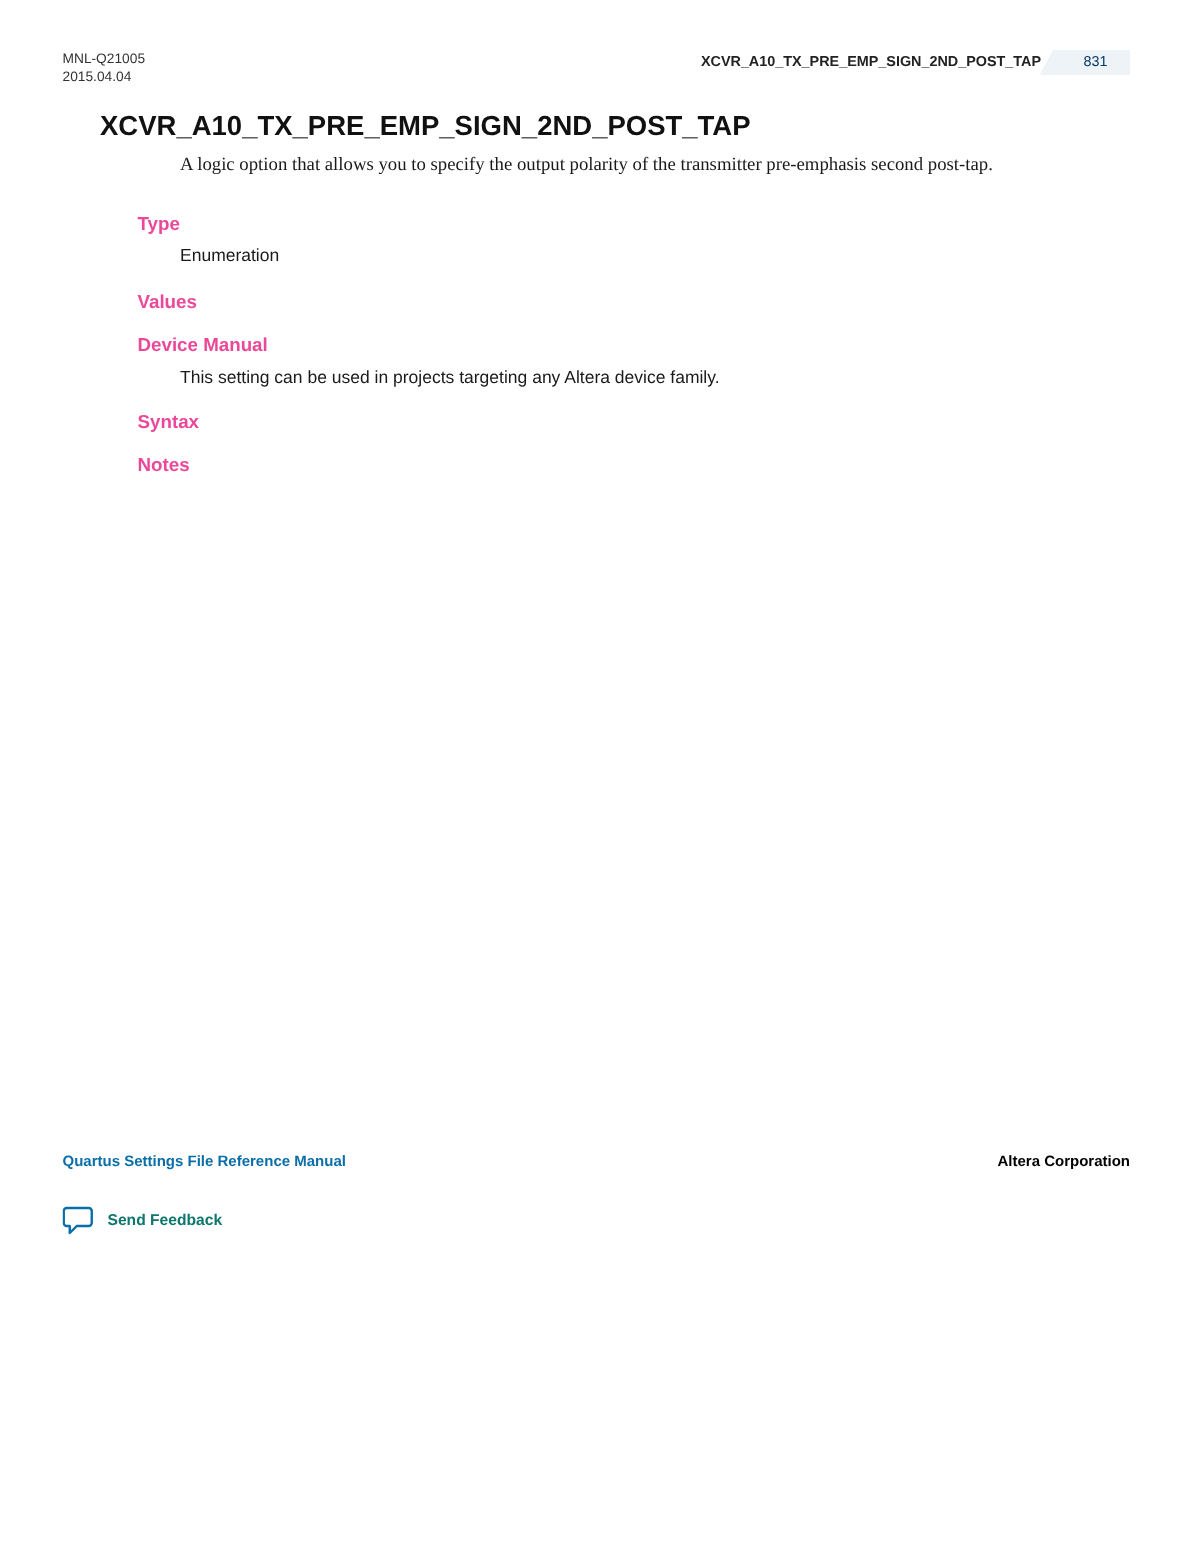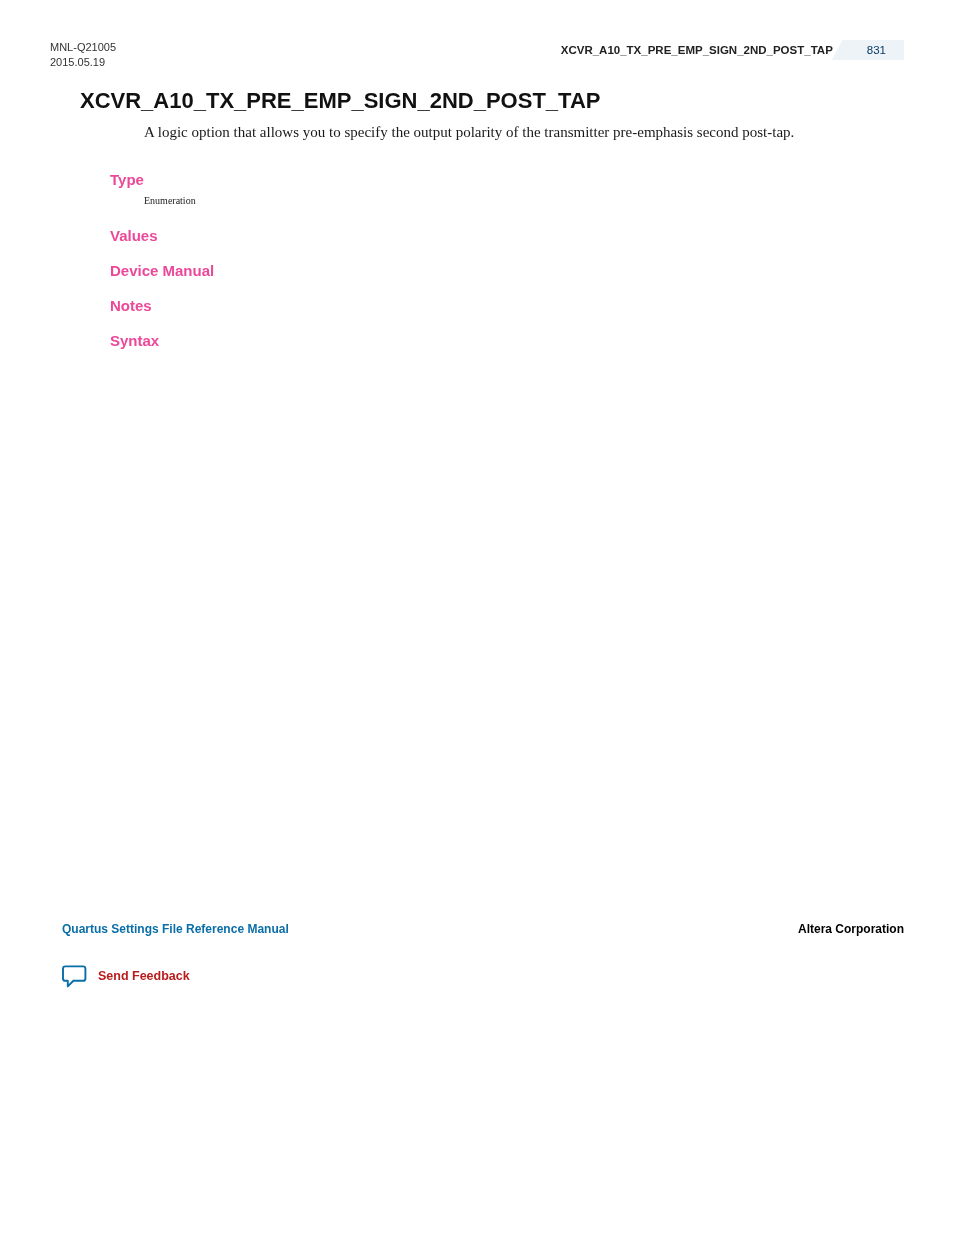--- a/index.html
+++ b/index.html
@@ -80,39 +80,39 @@
     max-width: 770px;
   }
   .section-heading {
     font-family: "Helvetica Neue", Arial, sans-serif;
     font-size: 15px;
     font-weight: 700;
     margin: 18px 0 6px 60px;
     color: #ec4899;
   }
   .section-body {
-    font-family: Liberation Serif, serif;
-    font-size: 10px;
+    font-family: Liberation Sans, sans-serif;
+    font-size: 14px;
     margin: 0 0 14px 94px;
     line-height: 1.45;
   }
   ul.values-list {
     font-family: Georgia, "Times New Roman", serif;
     font-size: 15px;
     margin: 0 0 14px 108px;
     padding-left: 18px;
     line-height: 1.55;
   }
   ul.values-list li {
     padding-left: 2px;
   }
 
   .footer {
     position: absolute;
-    left: 62px;
+    left: 50px;
     right: 50px;
     bottom: 60px;
     font-family: "Helvetica Neue", Arial, sans-serif;
   }
   .footer-top {
     display: flex;
     justify-content: space-between;
     font-size: 12px;
     font-weight: bold;
   }
@@ -127,57 +127,58 @@
     display: flex;
     align-items: center;
     gap: 10px;
   }
   .feedback-icon svg {
     width: 26px;
     height: 24px;
     display: block;
   }
   .feedback-text {
-    color: #b91c1c;
+    color: #0f766e;
     font-size: 12.5px;
     font-weight: bold;
   }
 </style>
 </head>
 <body>
 
 <div class="page">
 
   <div class="header">
     <div class="header-left">
       <div>MNL-Q21005</div>
-      <div>2015.05.19</div>
+      <div>2015.04.04</div>
     </div>
     <div class="header-right">
       <div class="header-title-right">XCVR_A10_TX_PRE_EMP_SIGN_2ND_POST_TAP</div>
       <div class="page-tab">
         <span>831</span>
       </div>
     </div>
   </div>
 
   <h1 class="main-heading">XCVR_A10_TX_PRE_EMP_SIGN_2ND_POST_TAP</h1>
 
   <p class="intro">A logic option that allows you to specify the output polarity of the transmitter pre-emphasis second post-tap.</p>
 
   <div class="section-heading">Type</div>
   <div class="section-body">Enumeration</div>
 
   <div class="section-heading">Values</div>
 
   <div class="section-heading">Device Manual</div>
+  <div class="section-body">This setting can be used in projects targeting any Altera device family.</div>
+
+  <div class="section-heading">Syntax</div>
 
   <div class="section-heading">Notes</div>
-
-  <div class="section-heading">Syntax</div>
 
   <div class="footer">
     <div class="footer-top">
       <a class="left">Quartus Settings File Reference Manual</a>
       <span class="right">Altera Corporation</span>
     </div>
     <div class="feedback">
       <span class="feedback-icon">
         <svg viewBox="0 0 32 30">
           <path d="M4 3 h22 a3 3 0 0 1 3 3 v12 a3 3 0 0 1 -3 3 h-12 l-7 7 v-7 h-3 a3 3 0 0 1 -3 -3 v-12 a3 3 0 0 1 3 -3 z" fill="none" stroke="#0a6ea8" stroke-width="2.4" stroke-linejoin="round"></path>

